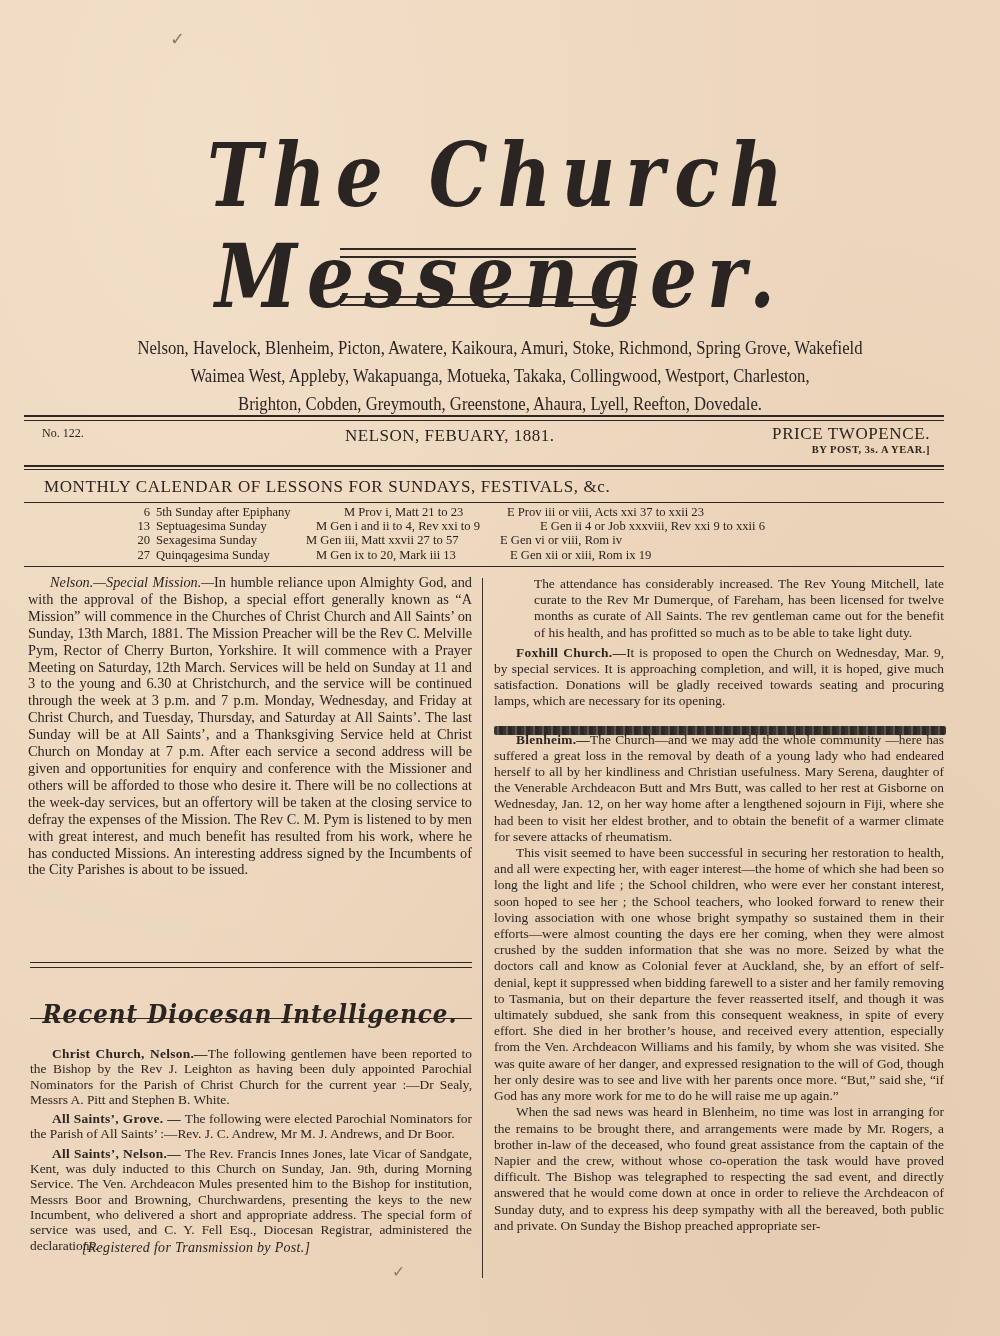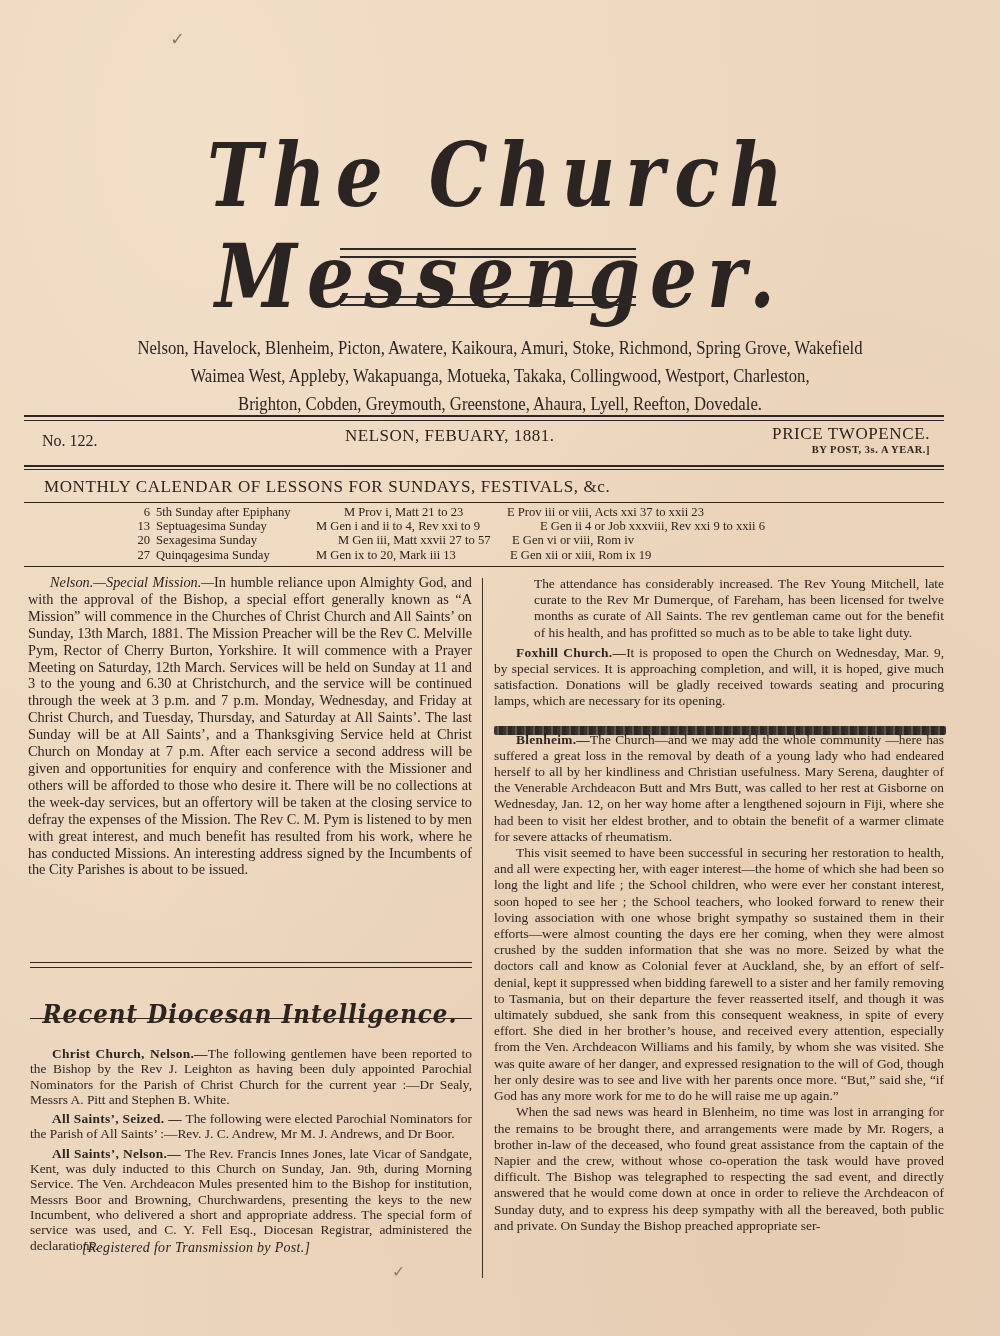--- a/index.html
+++ b/index.html
@@ -30,21 +30,21 @@
   }
   .places {
     position: absolute; left: 0; top: 334px; width: 1000px; text-align: center;
     font-family: "Liberation Serif", serif; font-weight: normal; font-size: 18.5px; line-height: 28px;
     color: #2a2522;
   }
   .places .line { display: block; white-space: nowrap; transform: scaleX(0.9); }
 
   .hr { position: absolute; background: #2e2824; }
   .issue-row { position: absolute; left: 30px; top: 424px; width: 900px; height: 36px; font-size: 16px; }
-  .issue-no { position: absolute; left: 12px; top: 8px; font-size: 16px; }
+  .issue-no { position: absolute; left: 12px; top: 2px; font-size: 12px; }
   .issue-place { position: absolute; left: 315px; top: 2px; font-size: 17px; letter-spacing: 0.5px; }
   .issue-price { position: absolute; right: 0; top: 0; text-align: right; font-size: 17px; letter-spacing: 0.6px; }
   .issue-post { display: block; font-size: 10.5px; font-weight: bold; margin-top: 0; letter-spacing: 0.5px; }
 
   .calendar-title {
     position: absolute; left: 0; top: 477px; width: 1000px; text-align: left;
     font-size: 17px; letter-spacing: 0.6px; margin-left: 44px;
   }
   .calendar { position: absolute; left: 130px; top: 505px; font-size: 12.6px; line-height: 14.2px; }
   .cal-row { white-space: nowrap; position: relative; height: 14.2px; }
@@ -126,22 +126,22 @@
     </div>
     <div class="cal-row">
       <span class="cal-day">13</span>
       <span class="cal-name">Septuagesima Sunday</span>
       <span class="cal-m" style="left:186px;">M Gen i and ii to 4, Rev xxi to 9</span>
       <span class="cal-e" style="left:410px;">E Gen ii 4 or Job xxxviii, Rev xxi 9 to xxii 6</span>
     </div>
     <div class="cal-row">
       <span class="cal-day">20</span>
       <span class="cal-name">Sexagesima Sunday</span>
-      <span class="cal-m" style="left:176px;margin-left:32px;">M Gen iii, Matt xxvii 27 to 57</span>
-      <span class="cal-e" style="left:382px;text-align:right;">E Gen vi or viii, Rom iv</span>
+      <span class="cal-m" style="left:176px;">M Gen iii, Matt xxvii 27 to 57</span>
+      <span class="cal-e" style="left:370px;text-align:right;">E Gen vi or viii, Rom iv</span>
     </div>
     <div class="cal-row">
       <span class="cal-day">27</span>
       <span class="cal-name">Quinqagesima Sunday</span>
       <span class="cal-m" style="left:186px;">M Gen ix to 20, Mark iii 13</span>
       <span class="cal-e" style="left:380px;">E Gen xii or xiii, Rom ix 19</span>
     </div>
   </div>
 
   <div class="hr" style="left:24px; top:566px; width:920px; height:1px;"></div>
@@ -156,21 +156,21 @@
   <div class="hr" style="left:30px; top:967px; width:442px; height:1px;"></div>
 
   <div class="section-heading">Recent Diocesan Intelligence.</div>
   <div class="hr" style="left:30px; top:1018px; width:442px; height:1px;"></div>
 
   <div class="col col-left2">
     <p>
       <span class="head-b">Christ Church, Nelson.—</span><span>The following gentlemen have been reported to the Bishop by the Rev J. Leighton as having been duly appointed Parochial Nominators for the Parish of Christ Church for the current year :—Dr Sealy, Messrs A. Pitt and Stephen B. White.</span>
     </p>
     <p style="margin-top:4px;">
-      <span class="head-b">All Saints’, Seized. — </span><span>The following were elected Parochial Nominators for the Parish of All Saints’ :—Rev. J. C. Andrew, Mr M. J. Andrews, and Dr Boor.</span>
+      <span class="head-b">All Saints’, Grove. — </span><span>The following were elected Parochial Nominators for the Parish of All Saints’ :—Rev. J. C. Andrew, Mr M. J. Andrews, and Dr Boor.</span>
     </p>
     <p style="margin-top:4px;">
       <span class="head-b">All Saints’, Nelson.— </span><span>The Rev. Francis Innes Jones, late Vicar of Sandgate, Kent, was duly inducted to this Church on Sunday, Jan. 9th, during Morning Service. The Ven. Archdeacon Mules presented him to the Bishop for institution, Messrs Boor and Browning, Churchwardens, presenting the keys to the new Incumbent, who delivered a short and appropriate address. The special form of service was used, and C. Y. Fell Esq., Diocesan Registrar, administered the declarations.</span>
     </p>
   </div>
 
   <div class="registered">[Registered for Transmission by Post.]</div>
 
   <div class="col-divider"></div>
 

